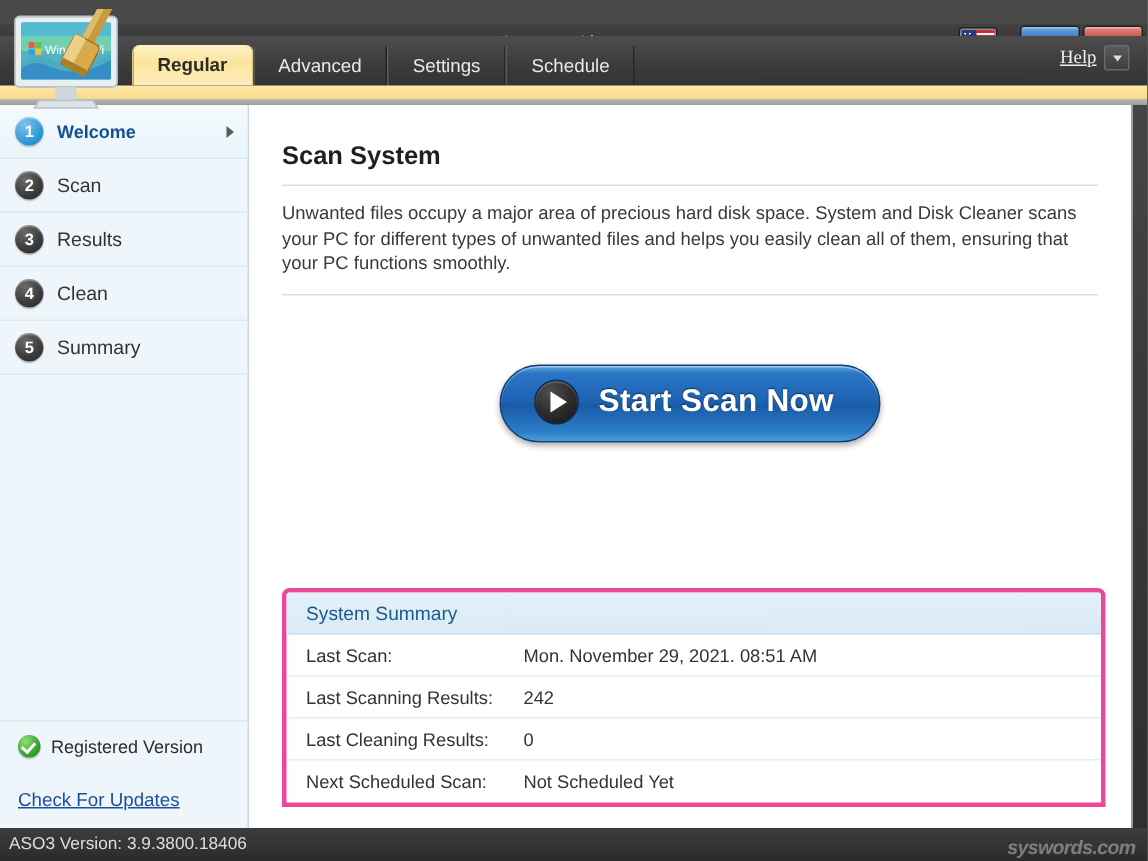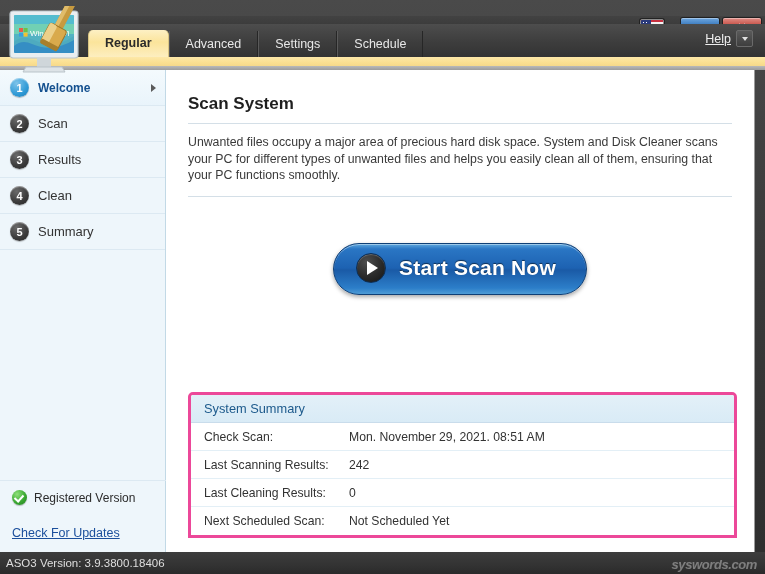--- a/index.html
+++ b/index.html
@@ -154,20 +154,21 @@
     border-right: 1px solid #d9c583;
     height: 27px;
     line-height: 27px;
   }
   .help-area {
     position: absolute;
     right: 12px; top: 6px;
     display: flex;
     align-items: center;
     gap: 5px;
+    font-family: Liberation Serif, serif;
   }
   .help-link {
     color: #ededed;
     font-size: 12.5px;
     text-decoration: underline;
     user-select: none;
   }
   .help-caret-btn {
     width: 15px; height: 15px;
     background: linear-gradient(to bottom, #5a5a5a, #3e3e3e);
@@ -581,21 +582,21 @@
           <span class="start-label">Start Scan Now</span>
         </div>
       </div>
 
       <div class="summary-panel">
         <div class="summary-header">
           <span>System Summary</span>
         </div>
 
         <div class="summary-row">
-          <span class="summary-label">Check Scan:</span>
+          <span class="summary-label">Last Scan:</span>
           <span class="summary-value">Mon. November 29, 2021. 08:51 AM</span>
         </div>
         <div class="summary-row">
           <span class="summary-label">Last Scanning Results:</span>
           <span class="summary-value">242</span>
         </div>
         <div class="summary-row">
           <span class="summary-label">Last Cleaning Results:</span>
           <span class="summary-value">0</span>
         </div>

